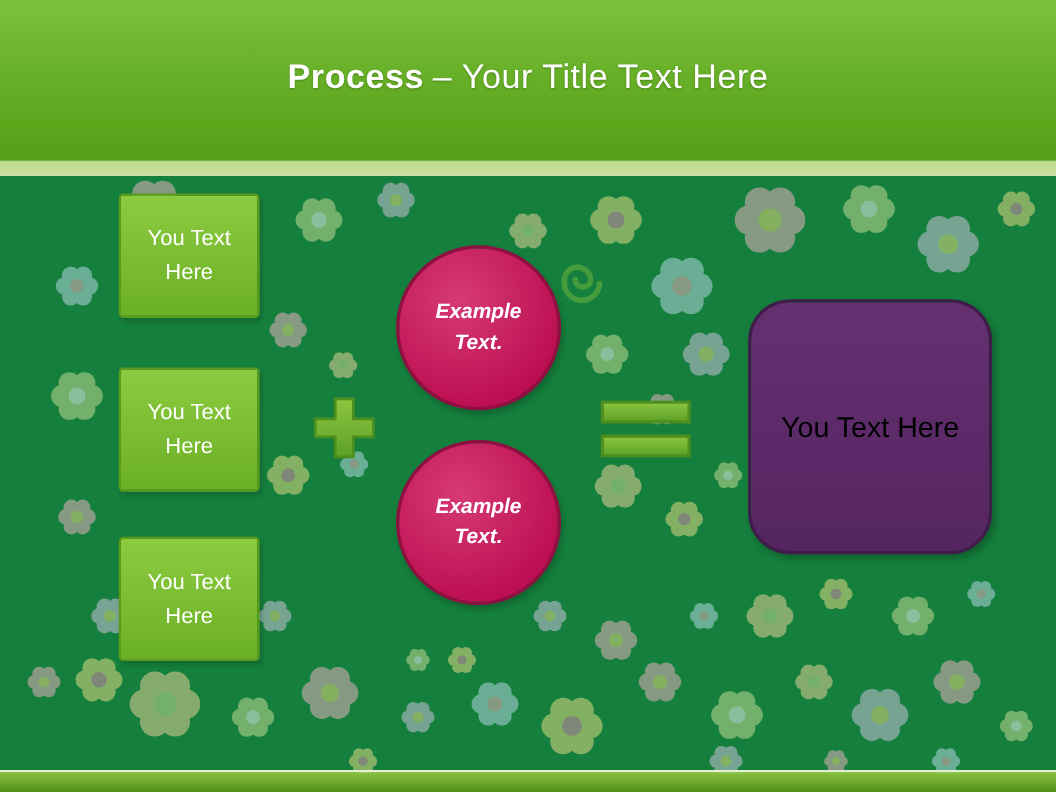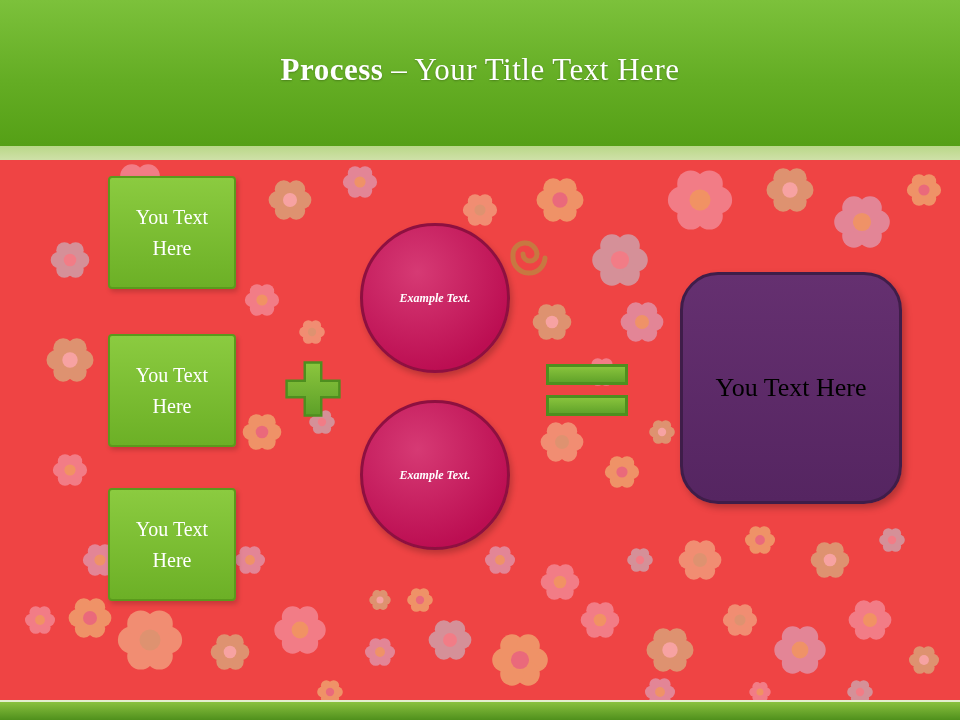--- a/index.html
+++ b/index.html
@@ -1,19 +1,19 @@
 <!DOCTYPE html>
 <html><head>
 <meta charset="utf-8">
 <style>
   html,body{margin:0;padding:0;background:#9a9a96;}
   .slide{
     position:relative;width:960px;height:720px;margin:0 auto;
-    background:#ef4444;overflow:hidden;
-    font-family:Liberation Serif, serif;
+    background:#15803d;overflow:hidden;
+    font-family:Liberation Sans, sans-serif;
   }
   
   .flowers{position:absolute;left:0;top:0;width:960px;height:720px;opacity:.5;}
   
   .header{
     position:absolute;left:0;top:0;width:960px;height:146px;
     background:linear-gradient(#7cc13b 0%,#64ad24 55%,#55a016 100%);
   }
   .header-strip{
     position:absolute;left:0;top:146px;width:960px;height:14px;
@@ -40,21 +40,21 @@
   .op{position:absolute;}
   .plus{left:280px;top:356px;width:66px;height:66px;}
   .equals{left:546px;top:364px;width:82px;height:52px;}
   
   .circle{
     position:absolute;left:360px;width:150px;height:150px;box-sizing:border-box;
     border-radius:50%;
     background:radial-gradient(circle at 38% 32%,#d63a74,#bc0e52 75%);
     border:3px solid #8e1040;
     display:flex;align-items:center;justify-content:center;text-align:center;
-    color:#ffffff;font-size:12px;font-weight:bold;font-style:italic;line-height:1.5;
+    color:#ffffff;font-size:19px;font-weight:bold;font-style:italic;line-height:1.5;
     box-shadow:2px 4px 6px rgba(0,0,0,.22);
   }
   .circle .lbl{width:84px;}
   .circle.c1{top:223px;} .circle.c2{top:400px;}
   
   .result{
     position:absolute;left:680px;top:272px;width:222px;height:232px;box-sizing:border-box;
     background:linear-gradient(#653070,#552561);
     border:3px solid #3f1d49;border-radius:38px;
     display:flex;align-items:center;justify-content:center;text-align:center;

